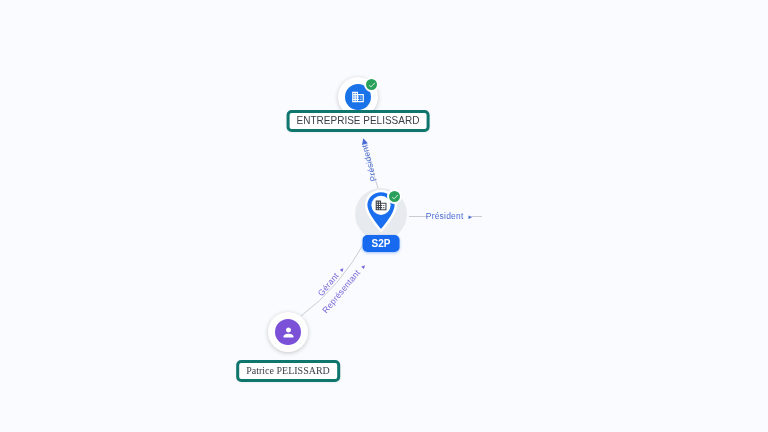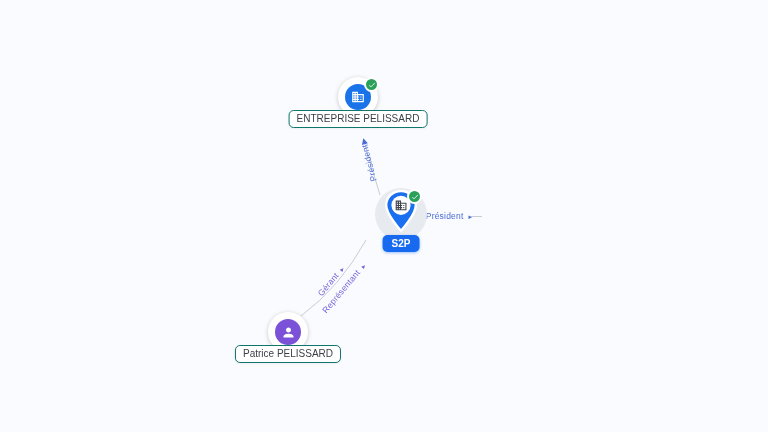--- a/index.html
+++ b/index.html
@@ -11,21 +11,21 @@
   
   .node{position:absolute;width:40px;height:40px;}
   .disc{position:absolute;left:0;top:0;width:40px;height:40px;border-radius:50%;background:#ffffff;
         box-shadow:0 1px 4px rgba(60,64,67,.28);display:flex;align-items:center;justify-content:center;}
   .inner{width:26px;height:26px;border-radius:50%;display:flex;align-items:center;justify-content:center;}
   .inner.company{background:#1a73e8;}
   .inner.person{background:#7b51d8;}
   .badge{position:absolute;width:15px;height:15px;border-radius:50%;background:#2ba05a;border:2px solid #ffffff;
          box-sizing:border-box;display:flex;align-items:center;justify-content:center;}
   .nlabel{position:absolute;left:50%;transform:translateX(-50%);white-space:nowrap;background:#ffffff;
-          border:1px solid #0f766e;border-radius:5px;padding:2px 7px 3px 7px;font-size:10px;color:#3a3f47;
+          border:3px solid #0f766e;border-radius:5px;padding:2px 7px 3px 7px;font-size:10px;color:#3a3f47;
           box-shadow:0 1px 2px rgba(0,0,0,.05);}
 
   
   .node.focus{width:52px;height:52px;}
   .halo{position:absolute;left:0;top:0;width:52px;height:52px;border-radius:50%;background:#e7eaee;}
   .pin{position:absolute;left:9px;top:1px;}
   .flabel{position:absolute;left:50%;top:47px;transform:translateX(-50%);white-space:nowrap;background:#1769f0;
           color:#ffffff;font-weight:bold;font-size:10px;padding:3px 9px;border-radius:5px;
           box-shadow:0 1px 3px rgba(23,105,240,.4);}
 
@@ -89,24 +89,24 @@
 
 
   <div class="node" style="left:268px;top:312px;">
     <div class="disc">
       <span class="inner person">
         <svg width="15" height="15" viewBox="0 0 24 24">
             <path fill="#ffffff" d="M12 12c2.2 0 4-1.8 4-4s-1.8-4-4-4-4 1.8-4 4 1.8 4 4 4zm0 2c-2.7 0-8 1.3-8 4v2h16v-2c0-2.7-5.3-4-8-4z"></path>
           </svg>
       </span>
     </div>
-    <div class="nlabel" style="top:33px;">Patrice PELISSARD</div>
+    <div class="nlabel" style="top:48px;font-family:Liberation Serif, serif;">Patrice PELISSARD</div>
   </div>
 
-  <div class="node focus" style="left:375px;top:188px;">
+  <div class="node focus" style="left:355px;top:188px;">
     <div class="halo"></div>
     <span class="pin">
       <svg width="34" height="44" viewBox="0 0 34 44">
         <path d="M17 2 C8.6 2 2.2 8.4 2.2 16.2 c0 9.4 14.8 25.6 14.8 25.6 s14.8-16.2 14.8-25.6 C31.8 8.4 25.4 2 17 2 z" fill="#1a6ff0" stroke="#ffffff" stroke-width="2.4"></path>
         <circle cx="17" cy="16.3" r="9.6" fill="#ffffff"></circle>
         <g transform="translate(10.6,10) scale(0.54)">
           <path fill="#3f444c" d="M12 7V3H2v18h20V7H12zM6 19H4v-2h2v2zm0-4H4v-2h2v2zm0-4H4V9h2v2zm0-4H4V5h2v2zm4 12H8v-2h2v2zm0-4H8v-2h2v2zm0-4H8V9h2v2zm0-4H8V5h2v2zm10 12h-8v-2h2v-2h-2v-2h2v-2h-2V9h8v10zm-2-8h-2v2h2v-2zm0 4h-2v2h2v-2z"></path>
         </g>
       </svg>
     </span>

